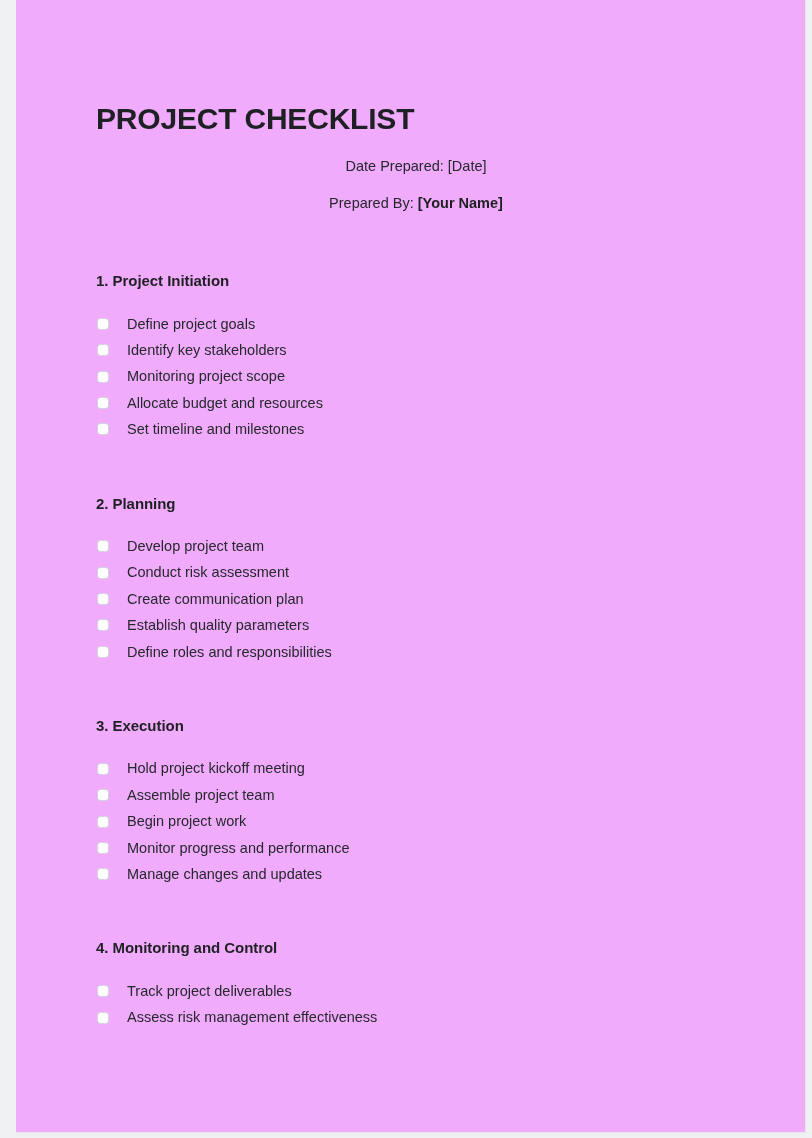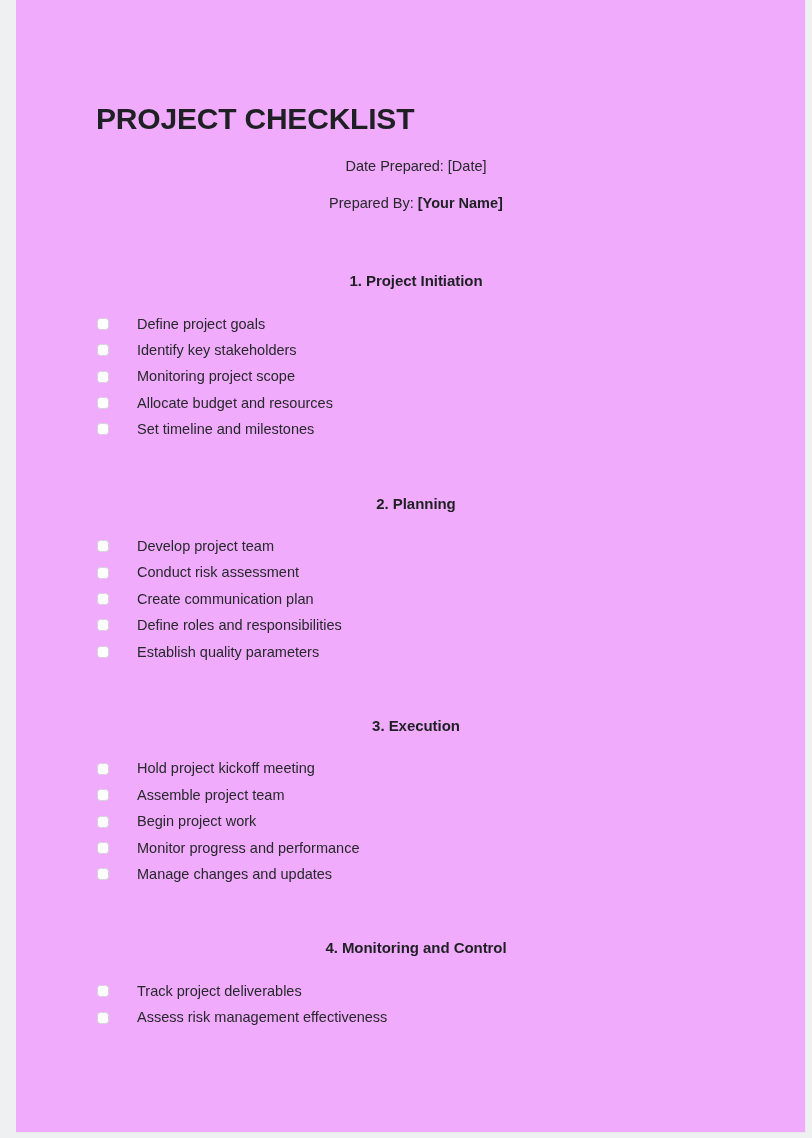--- a/index.html
+++ b/index.html
@@ -69,21 +69,20 @@
     padding-top: 58px;
   }
 
   .section-heading {
     margin: 0 0 0 0;
     font-size: 15px;
     font-weight: bold;
     color: #1f2023;
     letter-spacing: -0.05px;
     line-height: 1.3;
-    text-align: center;
   }
 
   .check-list {
     list-style: none;
     margin: 0;
     padding: 0;
     padding-top: 20px;
   }
 
   .check-item {
@@ -97,21 +96,21 @@
     height: 12px;
     min-width: 12px;
     border: 1px solid #d2d4d6;
     border-radius: 3.5px;
     background: #ffffff;
     box-sizing: border-box;
     margin-left: 1px;
   }
 
   .check-label {
-    margin-left: 28px;
+    margin-left: 18px;
     font-size: 14.5px;
     color: #26282b;
     line-height: 1;
     white-space: nowrap;
   }
 </style>
 </head>
 <body>
 
 <div class="page">
@@ -165,25 +164,25 @@
         <li class="check-item">
           <span class="checkbox"></span>
           <span class="check-label">Conduct risk assessment</span>
         </li>
         <li class="check-item">
           <span class="checkbox"></span>
           <span class="check-label">Create communication plan</span>
         </li>
         <li class="check-item">
           <span class="checkbox"></span>
+          <span class="check-label">Establish quality parameters</span>
+        </li>
+        <li class="check-item">
+          <span class="checkbox"></span>
           <span class="check-label">Define roles and responsibilities</span>
-        </li>
-        <li class="check-item">
-          <span class="checkbox"></span>
-          <span class="check-label">Establish quality parameters</span>
         </li>
       </ul>
     </div>
 
     <div class="section">
       <h2 class="section-heading">3. Execution</h2>
       <ul class="check-list">
         <li class="check-item">
           <span class="checkbox"></span>
           <span class="check-label">Hold project kickoff meeting</span>

